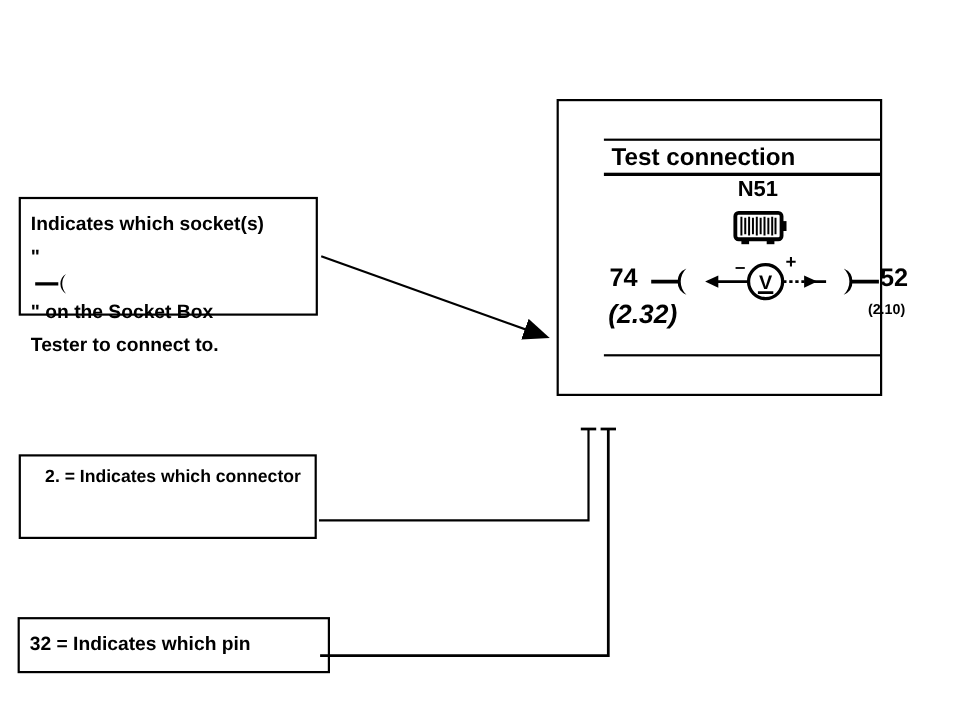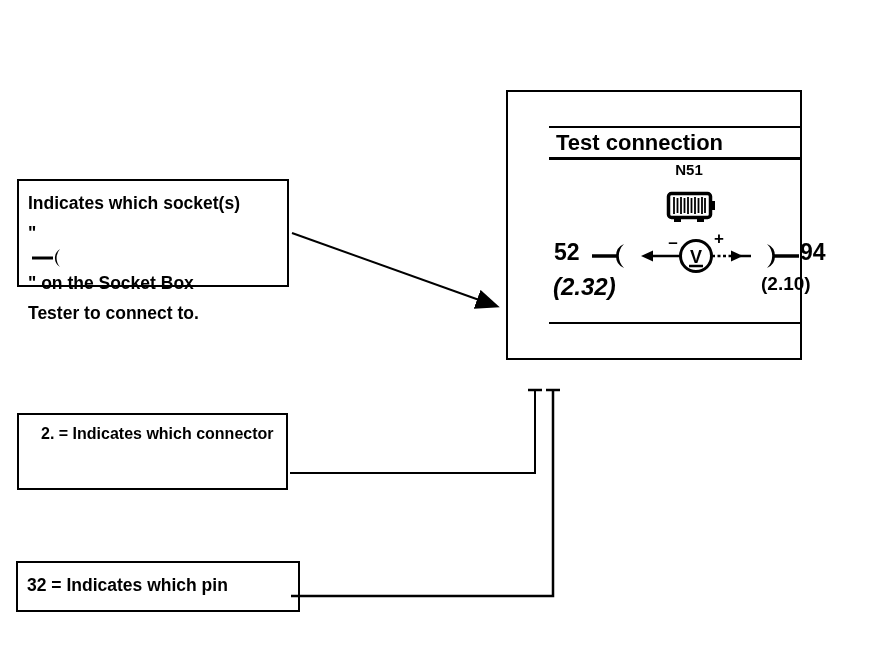--- a/index.html
+++ b/index.html
@@ -24,25 +24,25 @@
   #testbox{
     position:absolute;left:506px;top:90px;width:296px;height:270px;
     border:2px solid #000;background:#fff;box-sizing:border-box;padding-left:41px;
   }
   #band-top{height:34px;border-bottom:2px solid #000;}
   #band-header{height:29px;border-bottom:3px solid #000;display:flex;
     align-items:center;padding-left:7px;font-size:22px;font-weight:bold;}
   #band-main{position:relative;height:162px;border-bottom:2px solid #000;}
   #band-bottom{height:32px;}
   .abs{position:absolute;}
-  #unit-label{left:0;top:1px;width:280px;text-align:center;font-size:15px;font-weight:bold;}
+  #unit-label{left:0;top:1px;width:280px;text-align:center;font-size:20px;font-weight:bold;}
   #pin-left{left:5px;top:79px;font-size:23px;font-weight:bold;}
   #pin-right{left:251px;top:79px;font-size:23px;font-weight:bold;}
   #ref-left{left:4px;top:113px;font-size:24px;font-weight:bold;font-style:italic;}
-  #ref-right{left:212px;top:113px;font-size:19px;font-weight:bold;}
+  #ref-right{left:240px;top:113px;font-size:13px;font-weight:bold;}
   
   #overlay{position:absolute;left:0;top:0;pointer-events:none;}
   svg{display:block;}
 </style>
 </head>
 <body>
 
 <div id="canvas">
 
   <div class="callout" id="callout-socket">
@@ -85,21 +85,21 @@
           <line x1="18.5" y1="7" x2="18.5" y2="22"></line>
           <line x1="22" y1="6" x2="22" y2="23"></line>
           <line x1="25.5" y1="7" x2="25.5" y2="22"></line>
           <line x1="29" y1="6" x2="29" y2="23"></line>
           <line x1="32.5" y1="7" x2="32.5" y2="22"></line>
           <line x1="36" y1="6" x2="36" y2="23"></line>
           <line x1="39" y1="7" x2="39" y2="22"></line>
         </g>
       </svg>
 
-      <div class="abs" id="pin-left">52</div>
+      <div class="abs" id="pin-left">74</div>
 
       <svg class="abs" style="left:42px;top:83px;" width="42" height="26" viewBox="0 0 42 26">
         <line x1="1" y1="13" x2="26" y2="13" stroke="#000" stroke-width="3.5"></line>
         <path d="M33 1 A 13 13 0 0 0 33 25 A 16.5 16.5 0 0 1 33 1 Z" fill="#000"></path>
       </svg>
 
       <svg class="abs" style="left:90px;top:70px;" width="114" height="48" viewBox="0 0 114 48">
         <circle cx="57" cy="26" r="15.5" fill="#fff" stroke="#000" stroke-width="3"></circle>
         <text x="57" y="33" text-anchor="middle" font-size="18" font-weight="bold" font-family="Liberation Sans, sans-serif">V</text>
         <line x1="50" y1="36" x2="64" y2="36" stroke="#000" stroke-width="2.5"></line>
@@ -112,21 +112,21 @@
         <polygon points="92,20.5 104,26 92,31.5" fill="#000"></polygon>
         <line x1="101" y1="26" x2="112" y2="26" stroke="#000" stroke-width="2.5"></line>
         <text x="80" y="14" text-anchor="middle" font-size="17" font-weight="bold" font-family="Liberation Sans, sans-serif">+</text>
       </svg>
 
       <svg class="abs" style="left:209px;top:83px;" width="42" height="26" viewBox="0 0 42 26">
         <path d="M9 1 A 13 13 0 0 1 9 25 A 16.5 16.5 0 0 0 9 1 Z" fill="#000"></path>
         <line x1="16" y1="13" x2="41" y2="13" stroke="#000" stroke-width="3.5"></line>
       </svg>
 
-      <div class="abs" id="pin-right">94</div>
+      <div class="abs" id="pin-right">52</div>
       <div class="abs" id="ref-left">(2.32)</div>
       <div class="abs" id="ref-right">(2.10)</div>
     </div>
     <div id="band-bottom"></div>
   </div>
 
   <svg id="overlay" width="880" height="650" viewBox="0 0 880 650">
     <defs>
       <marker id="arrowhead" markerWidth="12" markerHeight="10" refX="10" refY="5" orient="auto">
         <polygon points="0,0 12,5 0,10" fill="#000"></polygon>

